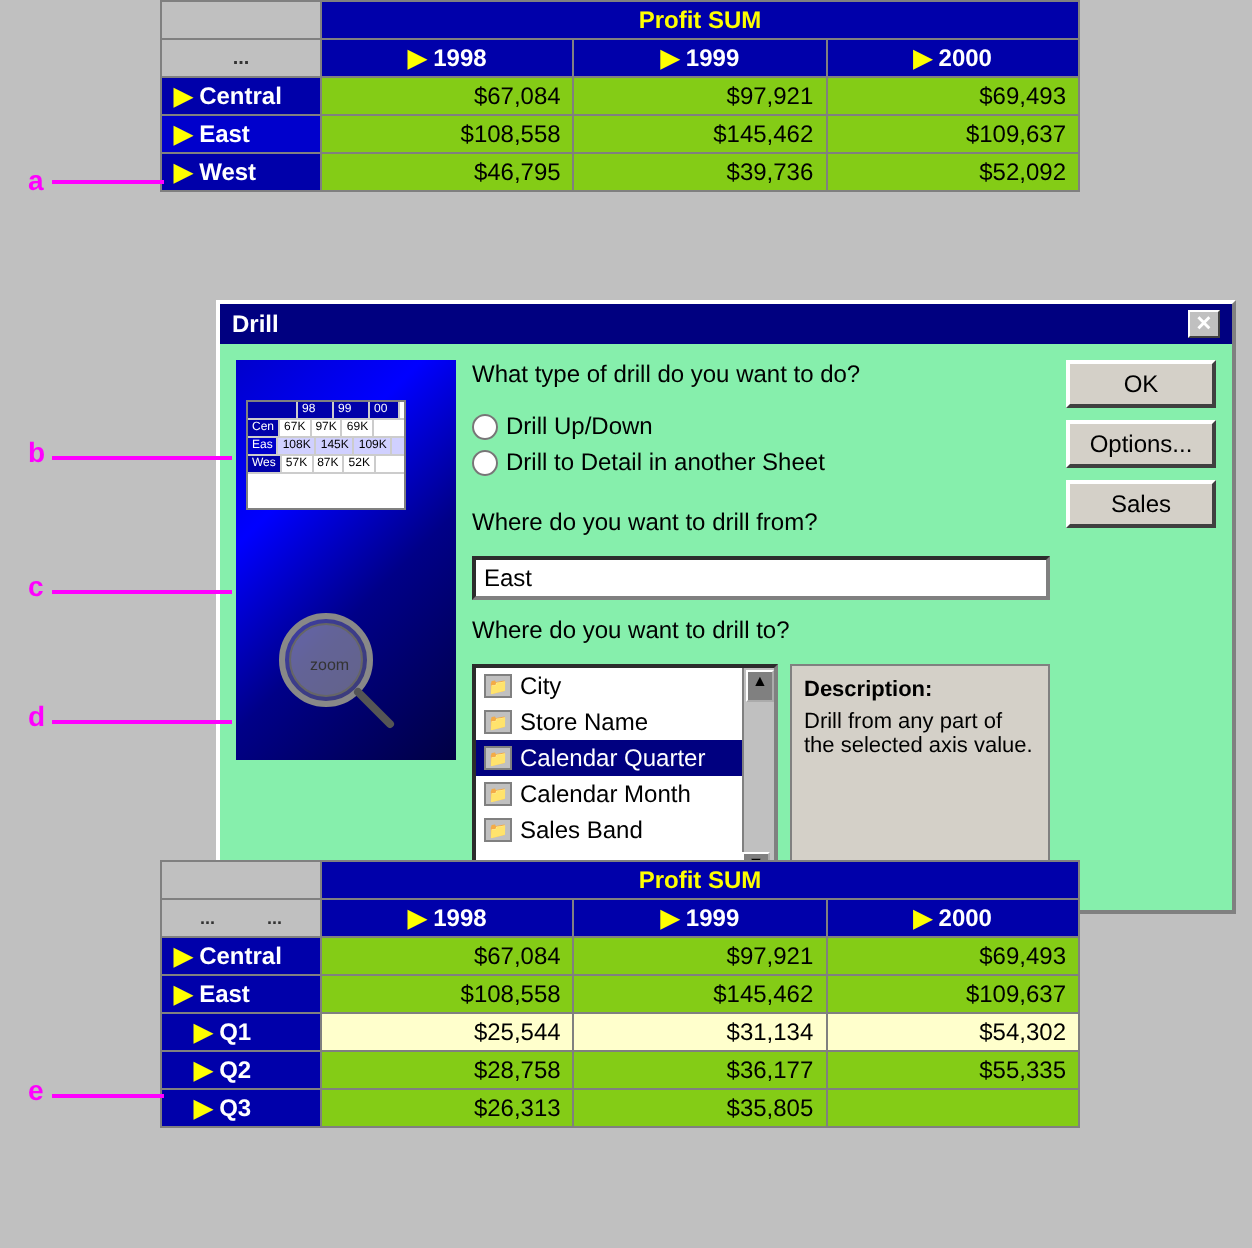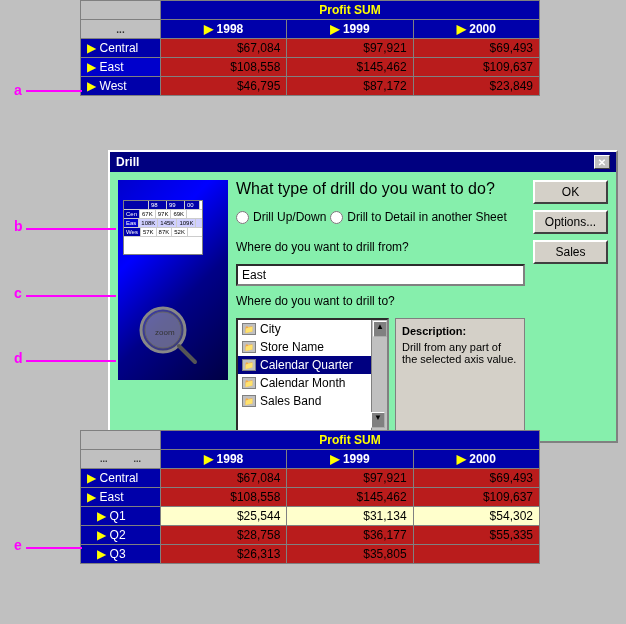--- a/index.html
+++ b/index.html
@@ -39,24 +39,24 @@
     .sub-header {
       background: #0000aa;
       color: white;
       text-align: center !important;
       margin-left: 29px;
     }
     .row-label {
       background: #0000aa;
       color: white;
       text-align: left !important;
-      font-weight: normal;
+      font-weight: bold;
     }
     .data-cell {
-      background: #b91c1c;
+      background: #84cc16;
     }
 
     
     .drill-dialog {
       position: absolute;
       top: 150px;
       left: 108px;
       width: 510px;
       background: #86efac;
       border: 2px solid #808080;
@@ -101,26 +101,26 @@
       flex-shrink: 0;
       overflow: hidden;
     }
     .dialog-main {
       flex: 1;
       display: flex;
       flex-direction: column;
       gap: 8px;
     }
     .dialog-question {
-      font-size: 16px;
+      font-size: 12px;
       margin-bottom: 4px;
     }
     .radio-group {
       display: flex;
-      flex-direction: row;
+      flex-direction: column;
       gap: 4px;
       margin-bottom: 8px;
     }
     .radio-label {
       display: flex;
       align-items: center;
       gap: 4px;
       font-size: 12px;
     }
     .section-label {
@@ -295,22 +295,22 @@
         </td>
         <td class="data-cell">$108,558</td>
         <td class="data-cell">$145,462</td>
         <td class="data-cell">$109,637</td>
       </tr>
       <tr>
         <td class="row-label">
           <span style="color:#ffff00">▶</span> <span>West</span>
         </td>
         <td class="data-cell">$46,795</td>
-        <td class="data-cell">$87,172</td>
-        <td class="data-cell">$23,849</td>
+        <td class="data-cell">$39,736</td>
+        <td class="data-cell">$52,092</td>
       </tr>
     </tbody>
   </table>
 </div>
 
 <span class="ann-label" style="left:14px; top:82px;">a</span>
 <div class="ann-line-h" style="left:26px; top:90px; width:56px;"></div>
 
 <div class="drill-dialog">
   <div class="dialog-titlebar">

